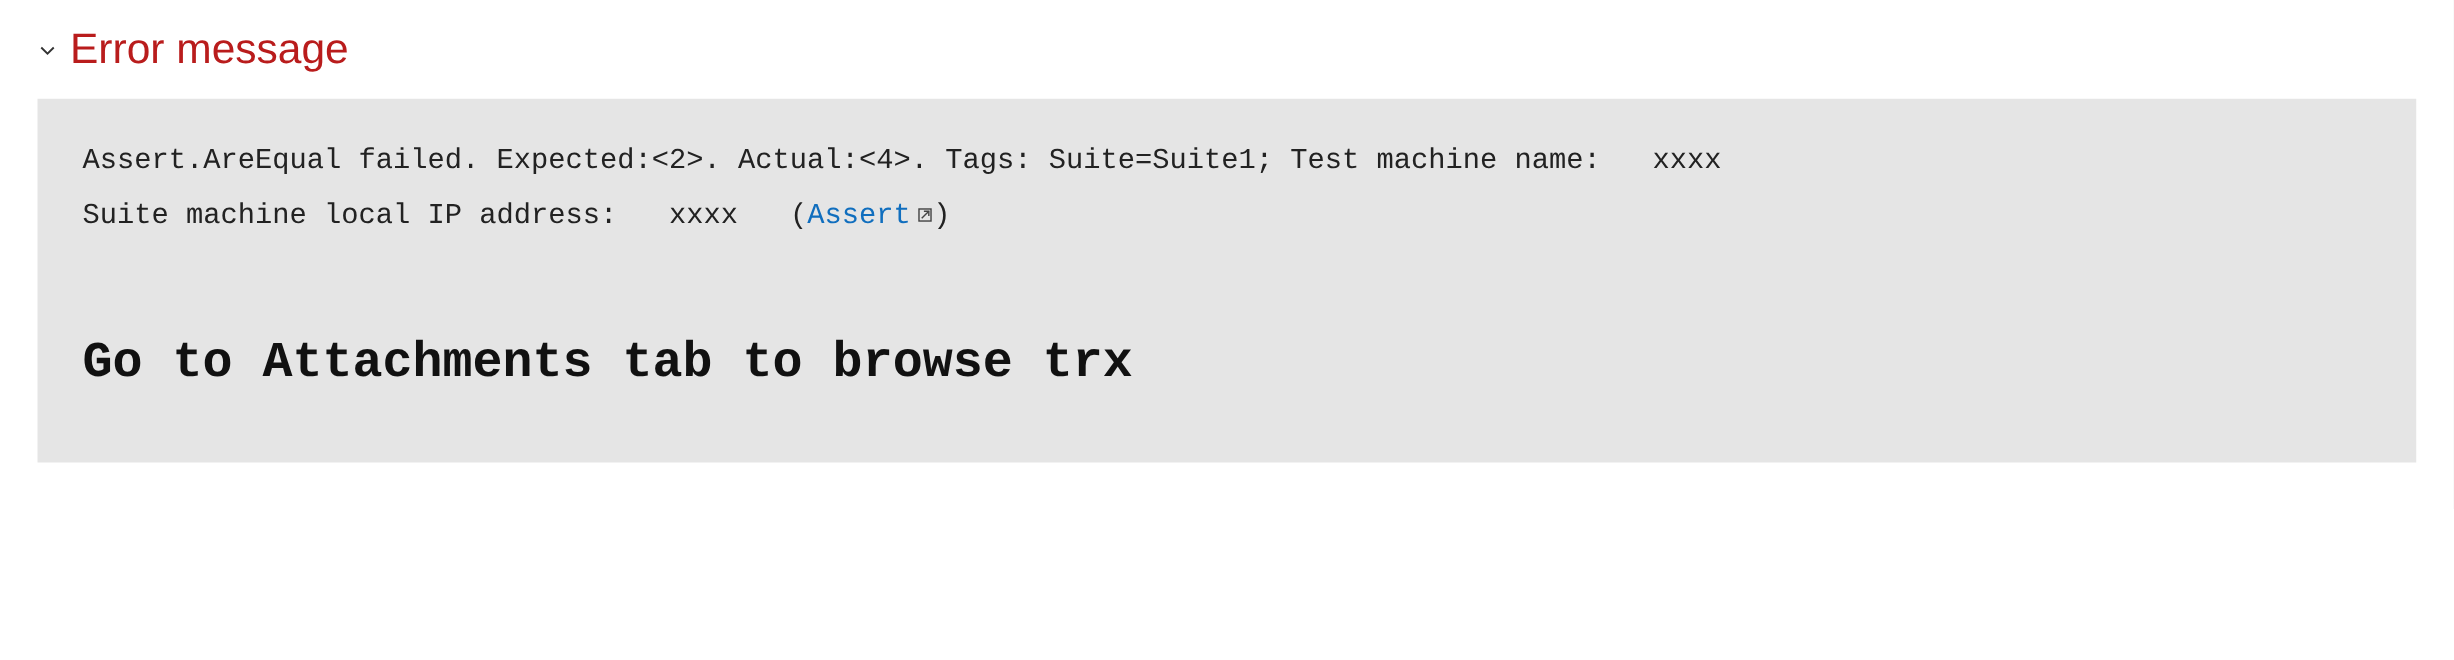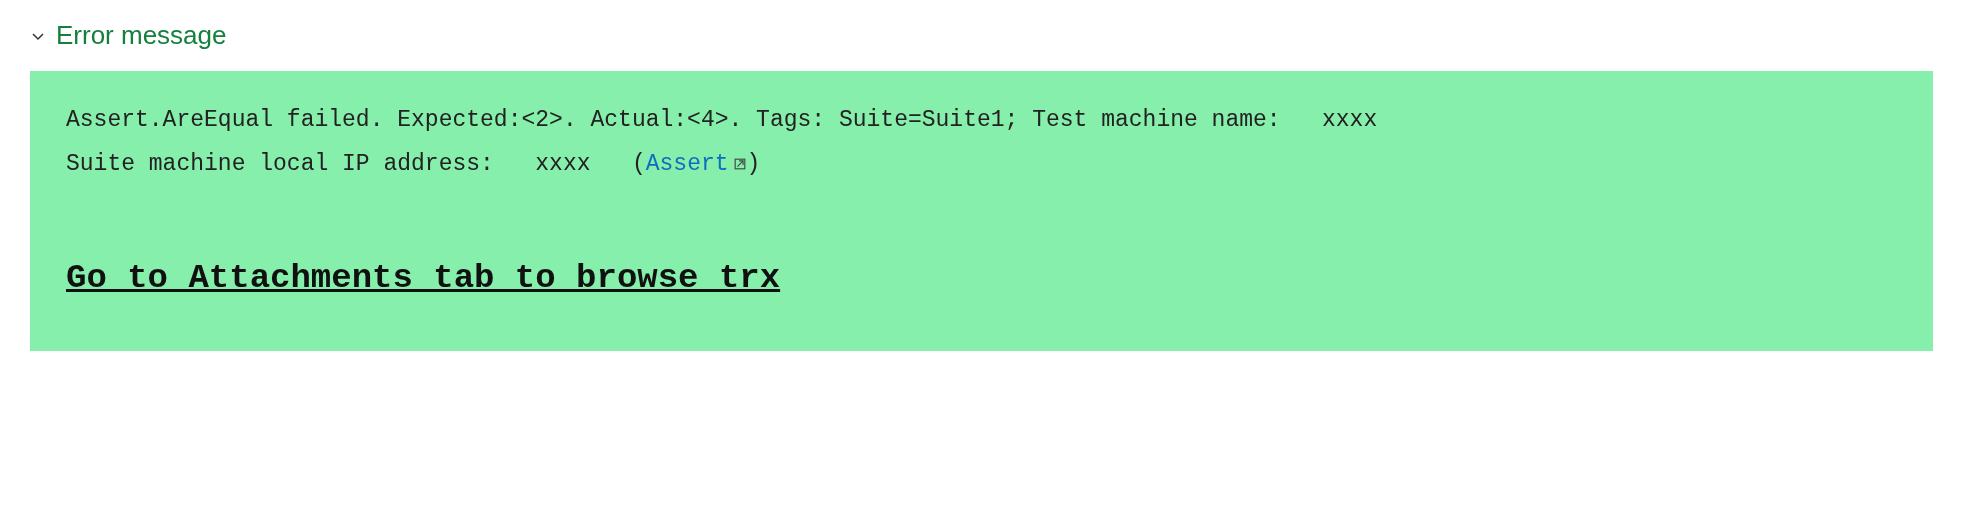--- a/index.html
+++ b/index.html
@@ -19,27 +19,27 @@
     }
     .chevron {
       display: inline-flex;
       align-items: center;
       justify-content: center;
       width: 16px;
       height: 16px;
       color: #333;
     }
     .section-title {
-      font-size: 26px;
+      font-size: 34px;
       font-weight: 400;
-      color: #15803d;
+      color: #b91c1c;
       text-align: center;
     }
     .error-panel {
-      background: #86efac;
+      background: #e5e5e5;
       padding: 28px 36px 40px 36px;
       font-family: Consolas, 'Courier New', monospace;
       font-size: 23px;
       color: #222222;
       line-height: 1.9;
     }
     .error-line {
       white-space: pre-wrap;
     }
     .details-link {
@@ -48,24 +48,23 @@
     }
     .external-icon {
       display: inline-flex;
       vertical-align: -1px;
       margin-left: 4px;
       color: #444;
     }
     .instruction {
       margin-top: 60px;
       font-family: Consolas, 'Courier New', monospace;
-      font-size: 34px;
+      font-size: 40px;
       font-weight: 700;
       color: #111111;
-      text-decoration: underline;
     }
   </style>
 </head>
 <body>
 
 <div class="section-header">
   <span class="chevron">
     <svg width="16" height="16" viewBox="0 0 16 16" fill="none" stroke="currentColor" stroke-width="1.5">
       <polyline points="3,6 8,11 13,6"></polyline>
     </svg>

